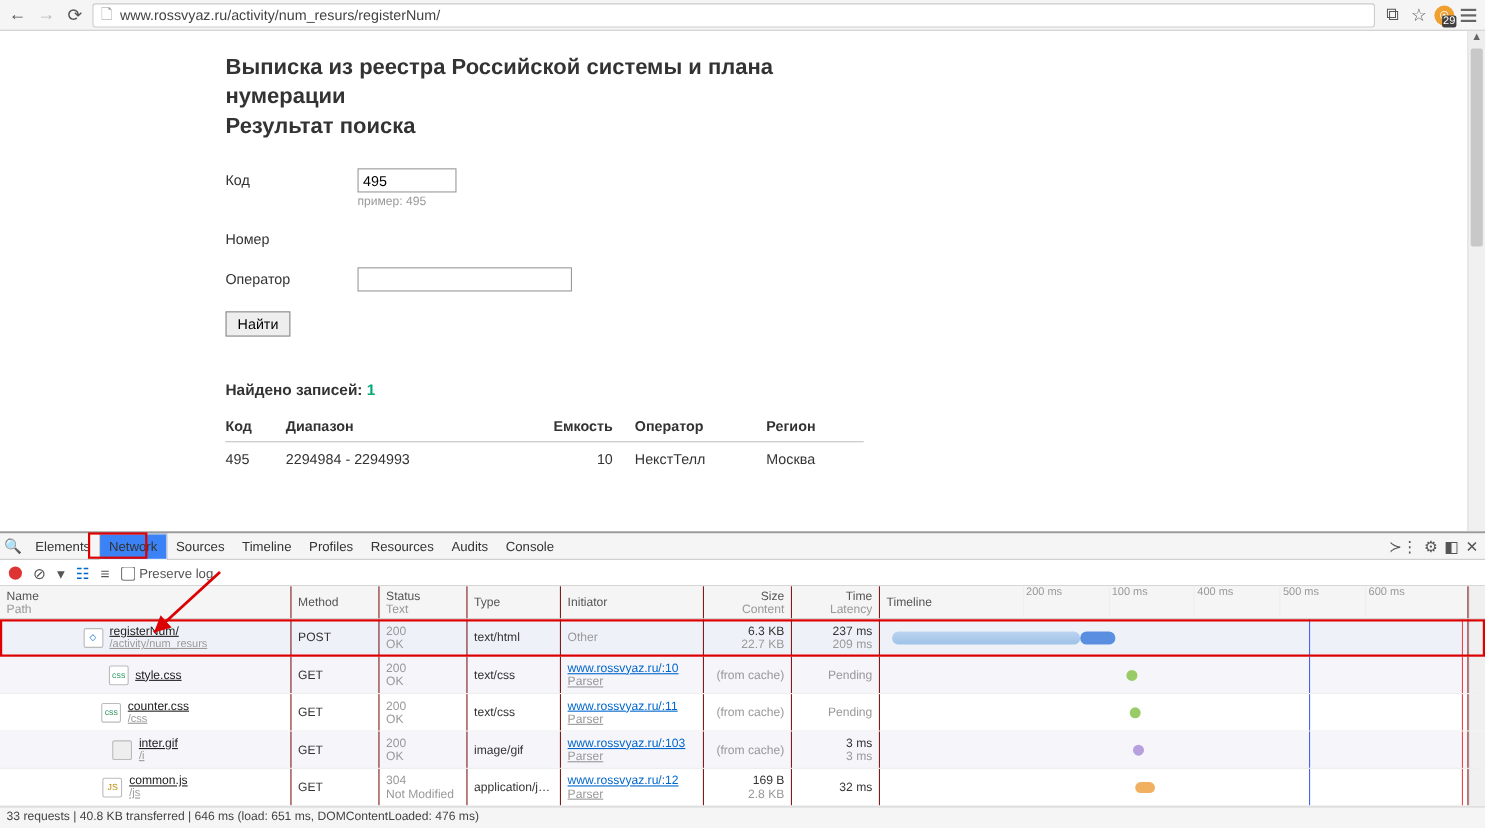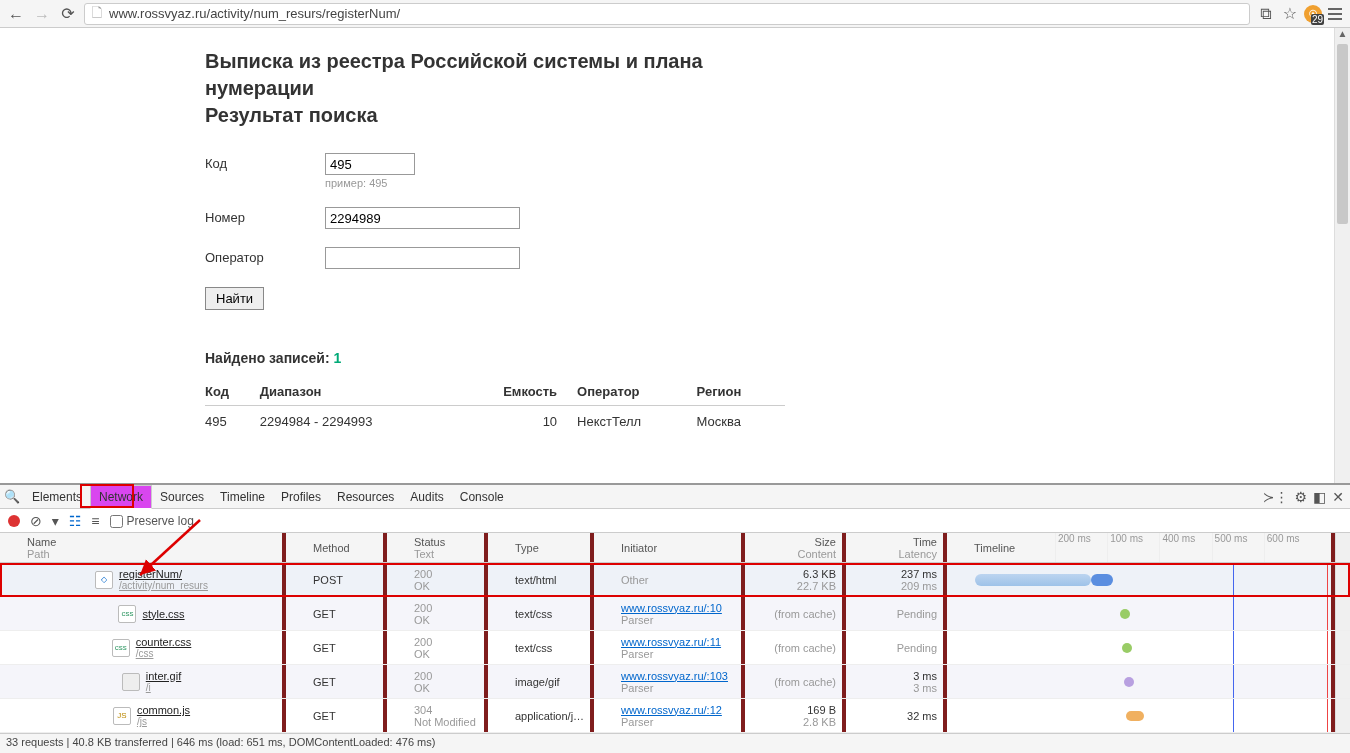--- a/index.html
+++ b/index.html
@@ -38,53 +38,53 @@
 
 .fake-scroll { width:16px; background:#f0f0f0; border-left:1px solid #ddd; position:relative; }
 .fake-scroll .arr { height:16px; text-align:center; font-size:10px; color:#666; background:#eee; }
 .fake-scroll .thumb { position:absolute; top:16px; left:2px; right:2px; height:180px; background:#c8c8c8; border-radius:2px; }
 
 
 .devtools { border-top:2px solid #999; background:#fff; display:flex; flex-direction:column; flex:0 0 auto; }
 .dt-tabs { height:24px; border-bottom:1px solid #ccc; display:flex; align-items:center; background:#f5f5f5; font-size:12px; }
 .dt-tabs .search-ic { width:24px; text-align:center; font-size:13px; color:#555; }
 .dt-tab { padding:0 8px; height:24px; display:flex; align-items:center; color:#333; cursor:default; }
-.dt-tab.active { background:#d946ef; border:1px solid #ccc; border-bottom:1px solid #fff; margin-bottom:-1px; }
+.dt-tab.active { background:#3b82f6; border:1px solid #ccc; border-bottom:1px solid #fff; margin-bottom:-1px; }
 .dt-tabs .dt-right { margin-left:auto; display:flex; gap:6px; padding-right:6px; color:#555; }
 .dt-right span { font-size:14px; }
 
 .dt-toolbar { height:24px; border-bottom:1px solid #ccc; display:flex; align-items:center; gap:10px; padding:0 8px; font-size:12px; color:#555; }
 .rec-dot { width:12px; height:12px; border-radius:6px; background:#d33; }
 .tb-ic { font-size:14px; }
 
 
 .hl-box1 { position:absolute; border:2px solid #d00; pointer-events:none; }
 
 .net-head { display:flex; border-bottom:1px solid #ccc; background:#f5f5f5; font-size:11px; color:#555; height:30px; }
-.col { border-right:4px solid #7f1d1d; padding:2px 6px; display:flex; flex-direction:column; justify-content:center;margin-left:21px; }
+.col { border-right:1px solid #7f1d1d; padding:2px 6px; display:flex; flex-direction:column; justify-content:center; }
 .col .sub { color:#999; }
 .c-name{width:265px;} .c-method{width:80px;} .c-status{width:80px;} .c-type{width:85px;} .c-init{width:130px;} .c-size{width:80px;text-align:right;} .c-time{width:80px;text-align:right;} .c-tl{flex:1; position:relative;}
 .c-size .sub,.c-time .sub{text-align:right;}
 
 .tl-marks { position:absolute; top:0; bottom:0; left:0; right:15px; }
 .tl-mark { position:absolute; top:0; bottom:0; border-left:1px solid #eee; font-size:10px; color:#999; padding-left:2px; }
 
 .net-rows { position:relative; }
 .net-row { display:flex; border-bottom:1px solid #eee; height:34px; font-size:11px; align-items:stretch; }
 .net-row:nth-child(even){ background:#f5f5fa; }
 .net-row.sel { background:#eef2f8; }
 .net-row .col { display:flex; flex-direction:column; justify-content:center; }
 .net-row .c-name { flex-direction:row; align-items:center; gap:6px; }
 .file-ic { width:18px; height:18px; border:1px solid #bbb; border-radius:2px; font-size:8px; display:flex; align-items:center; justify-content:center; background:#fff; }
 .fi-html{background:linear-gradient(#fff,#fff);} .fi-html::after{content:"◇"; color:#06c;}
 .fi-css{color:#396;} .fi-js{color:#b80;} .fi-img{background:#eee;}
 .name-txt .main { color:#222; text-decoration:underline; }
 .name-txt .sub { color:#999; font-size:10px; text-decoration:underline;}
 .c-init a { color:#06c; text-decoration:underline; }
-.c-init .sub { color:#999; }
+.c-init .sub { color:#999;text-decoration:underline; }
 .gray { color:#999; }
 .tl-bar { position:absolute; height:12px; border-radius:6px; top:50%; transform:translateY(-50%);}
 .tl-wait { background:linear-gradient(#bcd4f0,#9ec2e8); }
 .tl-dot { width:10px; height:10px; border-radius:5px; position:absolute; top:50%; transform:translateY(-50%);}
 
 .status-line { border-top:1px solid #ccc; height:20px; font-size:11px; color:#444; padding:2px 6px; background:#f5f5f5;}
 
 .hl-row { position:absolute; border:2px solid #d00; pointer-events:none; }
 .arrow { position:absolute; pointer-events:none; }
 .arrow svg { overflow:visible; }
@@ -127,23 +127,20 @@
 
   <div class="form-row">
     <label>Код</label>
     <div class="field">
       <input style="width: 90px;" value="495">
       <span class="hint">пример: 495</span>
     </div>
   </div>
   <div class="form-row">
     <label>Номер</label>
-    <div class="field">
-            <input style="width: 195px;" value="2294989">
-          </div>
   </div>
   <div class="form-row">
     <label>Оператор</label>
     <div class="field">
             <input style="width: 195px;" value="">
           </div>
   </div>
 
   <button class="btn-find">Найти</button>
 

